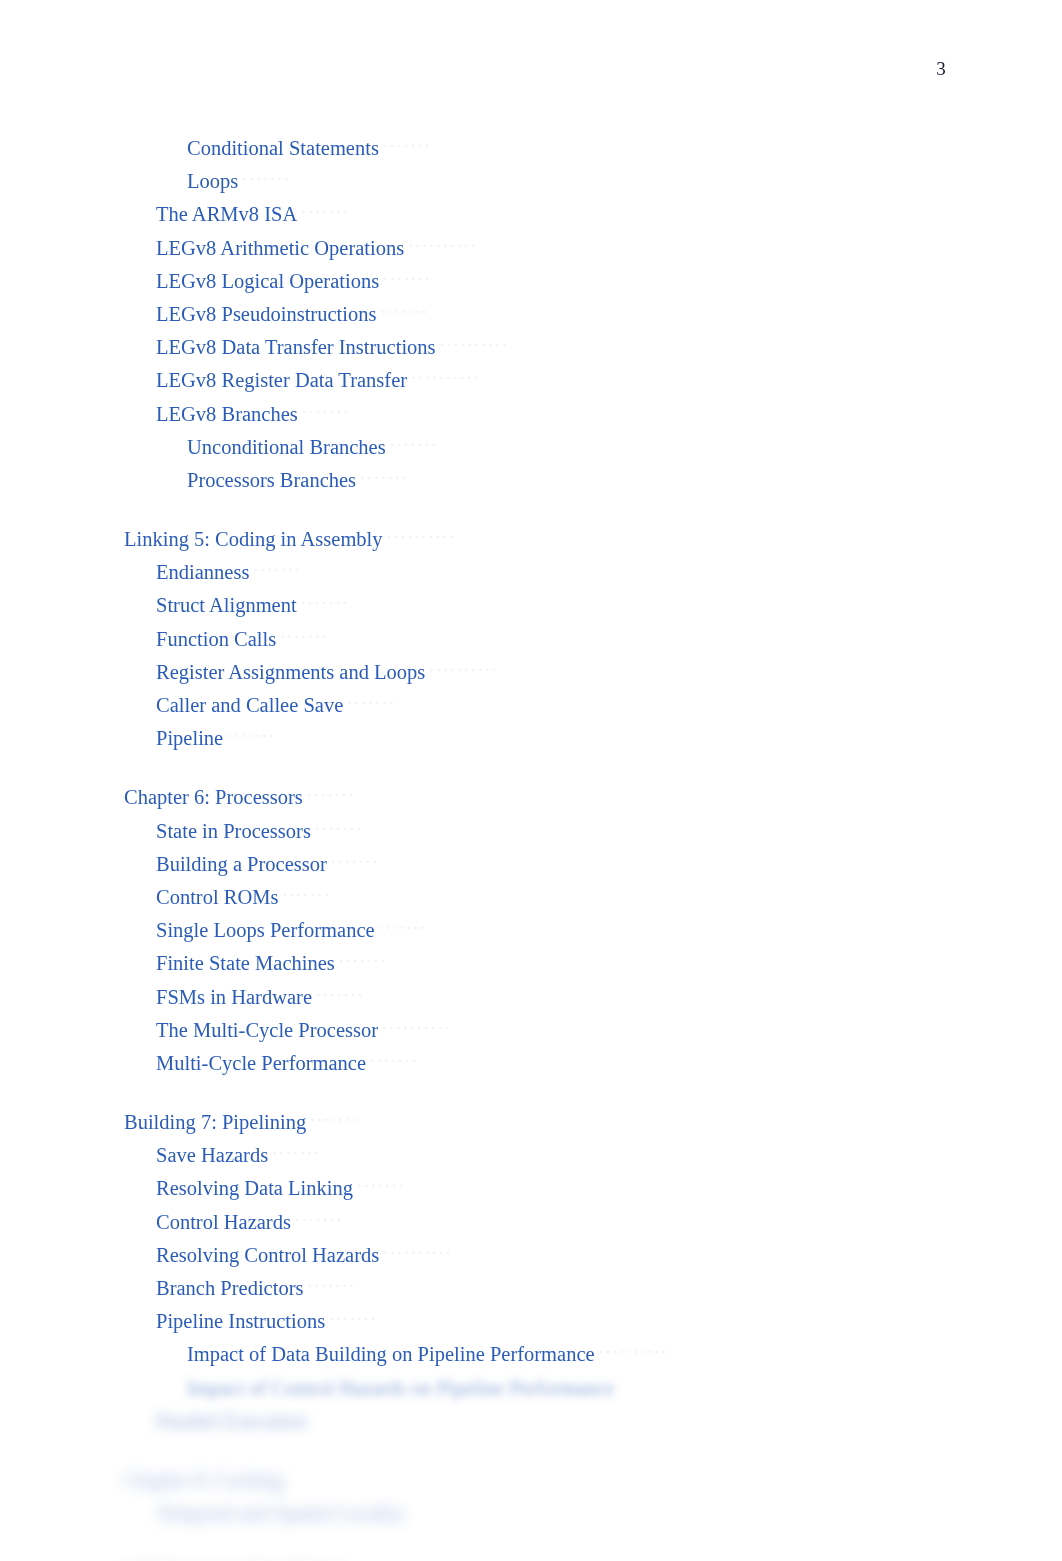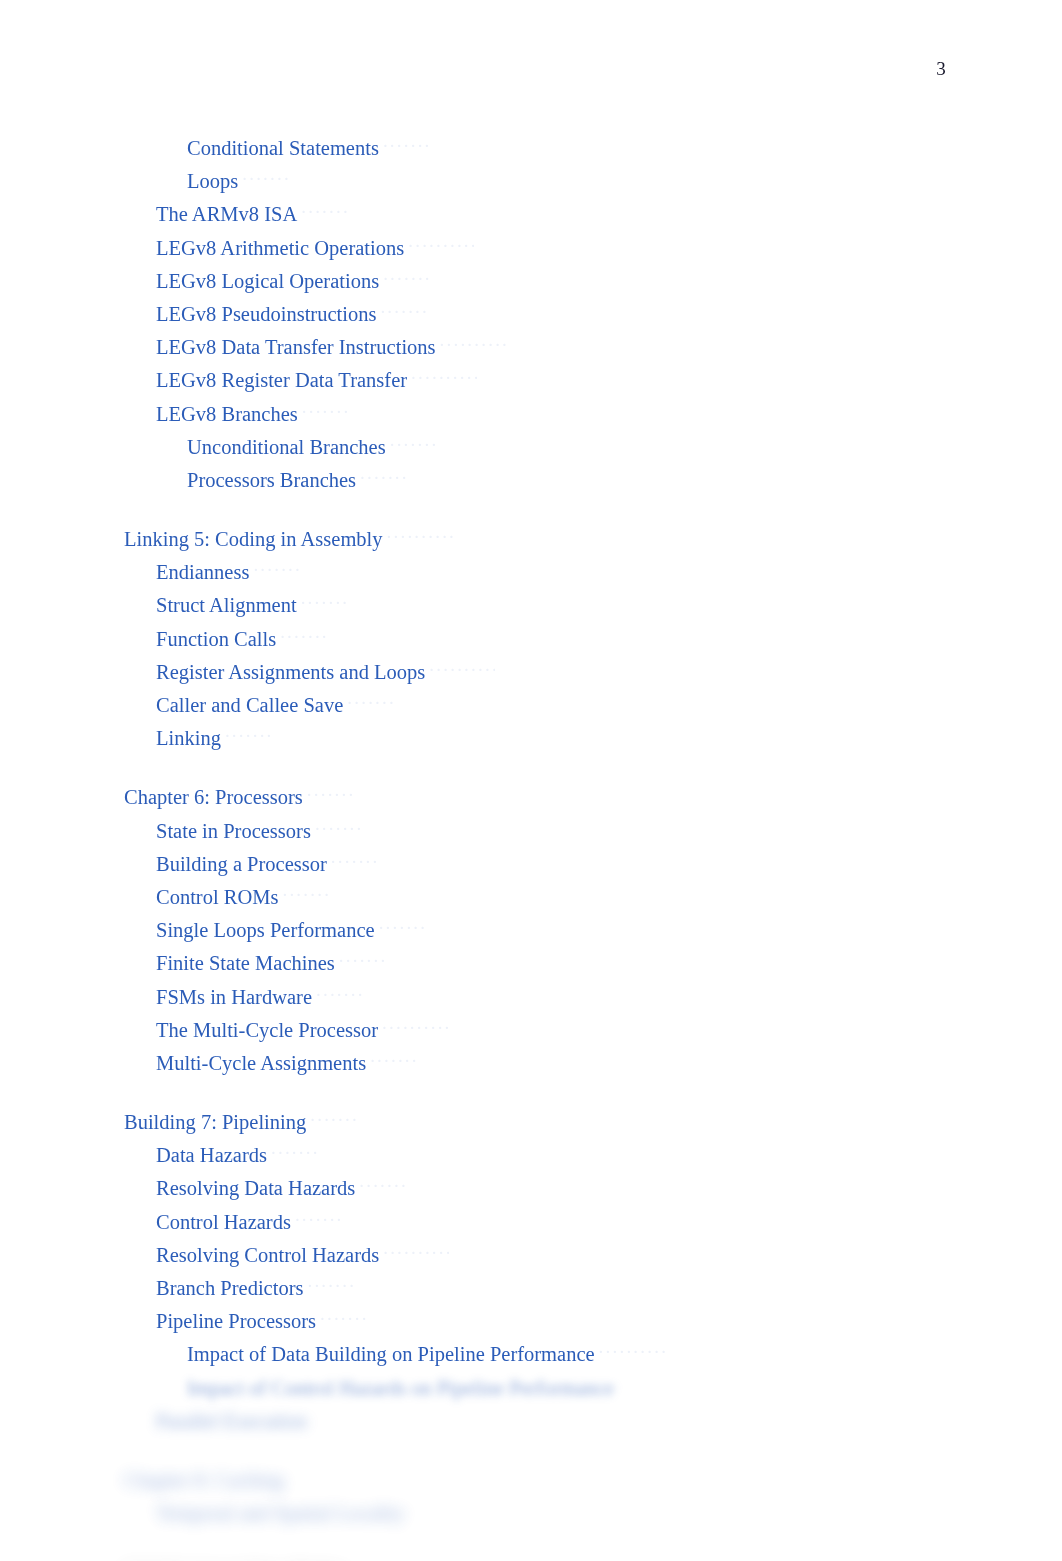--- a/index.html
+++ b/index.html
@@ -92,37 +92,37 @@
       <div class="toc-entry lvl-2"><span>LEGv8 Register Data Transfer</span><span class="leader long">...........</span></div>
       <div class="toc-entry lvl-2"><span>LEGv8 Branches</span><span class="leader">...........</span></div>
       <div class="toc-entry lvl-3"><span>Unconditional Branches</span><span class="leader">...........</span></div>
       <div class="toc-entry lvl-3"><span>Processors Branches</span><span class="leader">...........</span></div>
       <div class="toc-entry lvl-1 chapter"><span>Linking 5: Coding in Assembly</span><span class="leader long">...........</span></div>
       <div class="toc-entry lvl-2"><span>Endianness</span><span class="leader">...........</span></div>
       <div class="toc-entry lvl-2"><span>Struct Alignment</span><span class="leader">...........</span></div>
       <div class="toc-entry lvl-2"><span>Function Calls</span><span class="leader">...........</span></div>
       <div class="toc-entry lvl-2"><span>Register Assignments and Loops</span><span class="leader long">...........</span></div>
       <div class="toc-entry lvl-2"><span>Caller and Callee Save</span><span class="leader">...........</span></div>
-      <div class="toc-entry lvl-2"><span>Linking</span><span class="leader">...........</span></div>
+      <div class="toc-entry lvl-2"><span>Pipeline</span><span class="leader">...........</span></div>
       <div class="toc-entry lvl-1 chapter"><span>Chapter 6: Processors</span><span class="leader">...........</span></div>
       <div class="toc-entry lvl-2"><span>State in Processors</span><span class="leader">...........</span></div>
       <div class="toc-entry lvl-2"><span>Building a Processor</span><span class="leader">...........</span></div>
       <div class="toc-entry lvl-2"><span>Control ROMs</span><span class="leader">...........</span></div>
       <div class="toc-entry lvl-2"><span>Single Loops Performance</span><span class="leader">...........</span></div>
       <div class="toc-entry lvl-2"><span>Finite State Machines</span><span class="leader">...........</span></div>
       <div class="toc-entry lvl-2"><span>FSMs in Hardware</span><span class="leader">...........</span></div>
       <div class="toc-entry lvl-2"><span>The Multi-Cycle Processor</span><span class="leader long">...........</span></div>
-      <div class="toc-entry lvl-2"><span>Multi-Cycle Assignments</span><span class="leader">...........</span></div>
+      <div class="toc-entry lvl-2"><span>Multi-Cycle Performance</span><span class="leader">...........</span></div>
       <div class="toc-entry lvl-1 chapter"><span>Building 7: Pipelining</span><span class="leader">...........</span></div>
-      <div class="toc-entry lvl-2"><span>Data Hazards</span><span class="leader">...........</span></div>
-      <div class="toc-entry lvl-2"><span>Resolving Data Hazards</span><span class="leader">...........</span></div>
+      <div class="toc-entry lvl-2"><span>Save Hazards</span><span class="leader">...........</span></div>
+      <div class="toc-entry lvl-2"><span>Resolving Data Linking</span><span class="leader">...........</span></div>
       <div class="toc-entry lvl-2"><span>Control Hazards</span><span class="leader">...........</span></div>
       <div class="toc-entry lvl-2"><span>Resolving Control Hazards</span><span class="leader long">...........</span></div>
       <div class="toc-entry lvl-2"><span>Branch Predictors</span><span class="leader">...........</span></div>
-      <div class="toc-entry lvl-2"><span>Pipeline Processors</span><span class="leader">...........</span></div>
+      <div class="toc-entry lvl-2"><span>Pipeline Instructions</span><span class="leader">...........</span></div>
       <div class="toc-entry lvl-3"><span>Impact of Data Building on Pipeline Performance</span><span class="leader long">...........</span></div>
       <div class="toc-entry lvl-3 blur-2"><span>Impact of Control Hazards on Pipeline Performance</span><span class="leader long">...........</span></div>
       <div class="toc-entry lvl-2 blur-3"><span>Parallel Execution</span><span class="leader">...........</span></div>
       <div class="toc-entry lvl-1 chapter blur-4"><span>Chapter 8: Caching</span><span class="leader">...........</span></div>
       <div class="toc-entry lvl-2 blur-4"><span>Temporal and Spatial Locality</span><span class="leader long">...........</span></div>
       <div class="toc-entry lvl-1 chapter blur-5 gray-line"><span>CS 61C Great Ideas Redux</span><span class="leader">...........</span></div>
     </div>
 
 </div>
 

